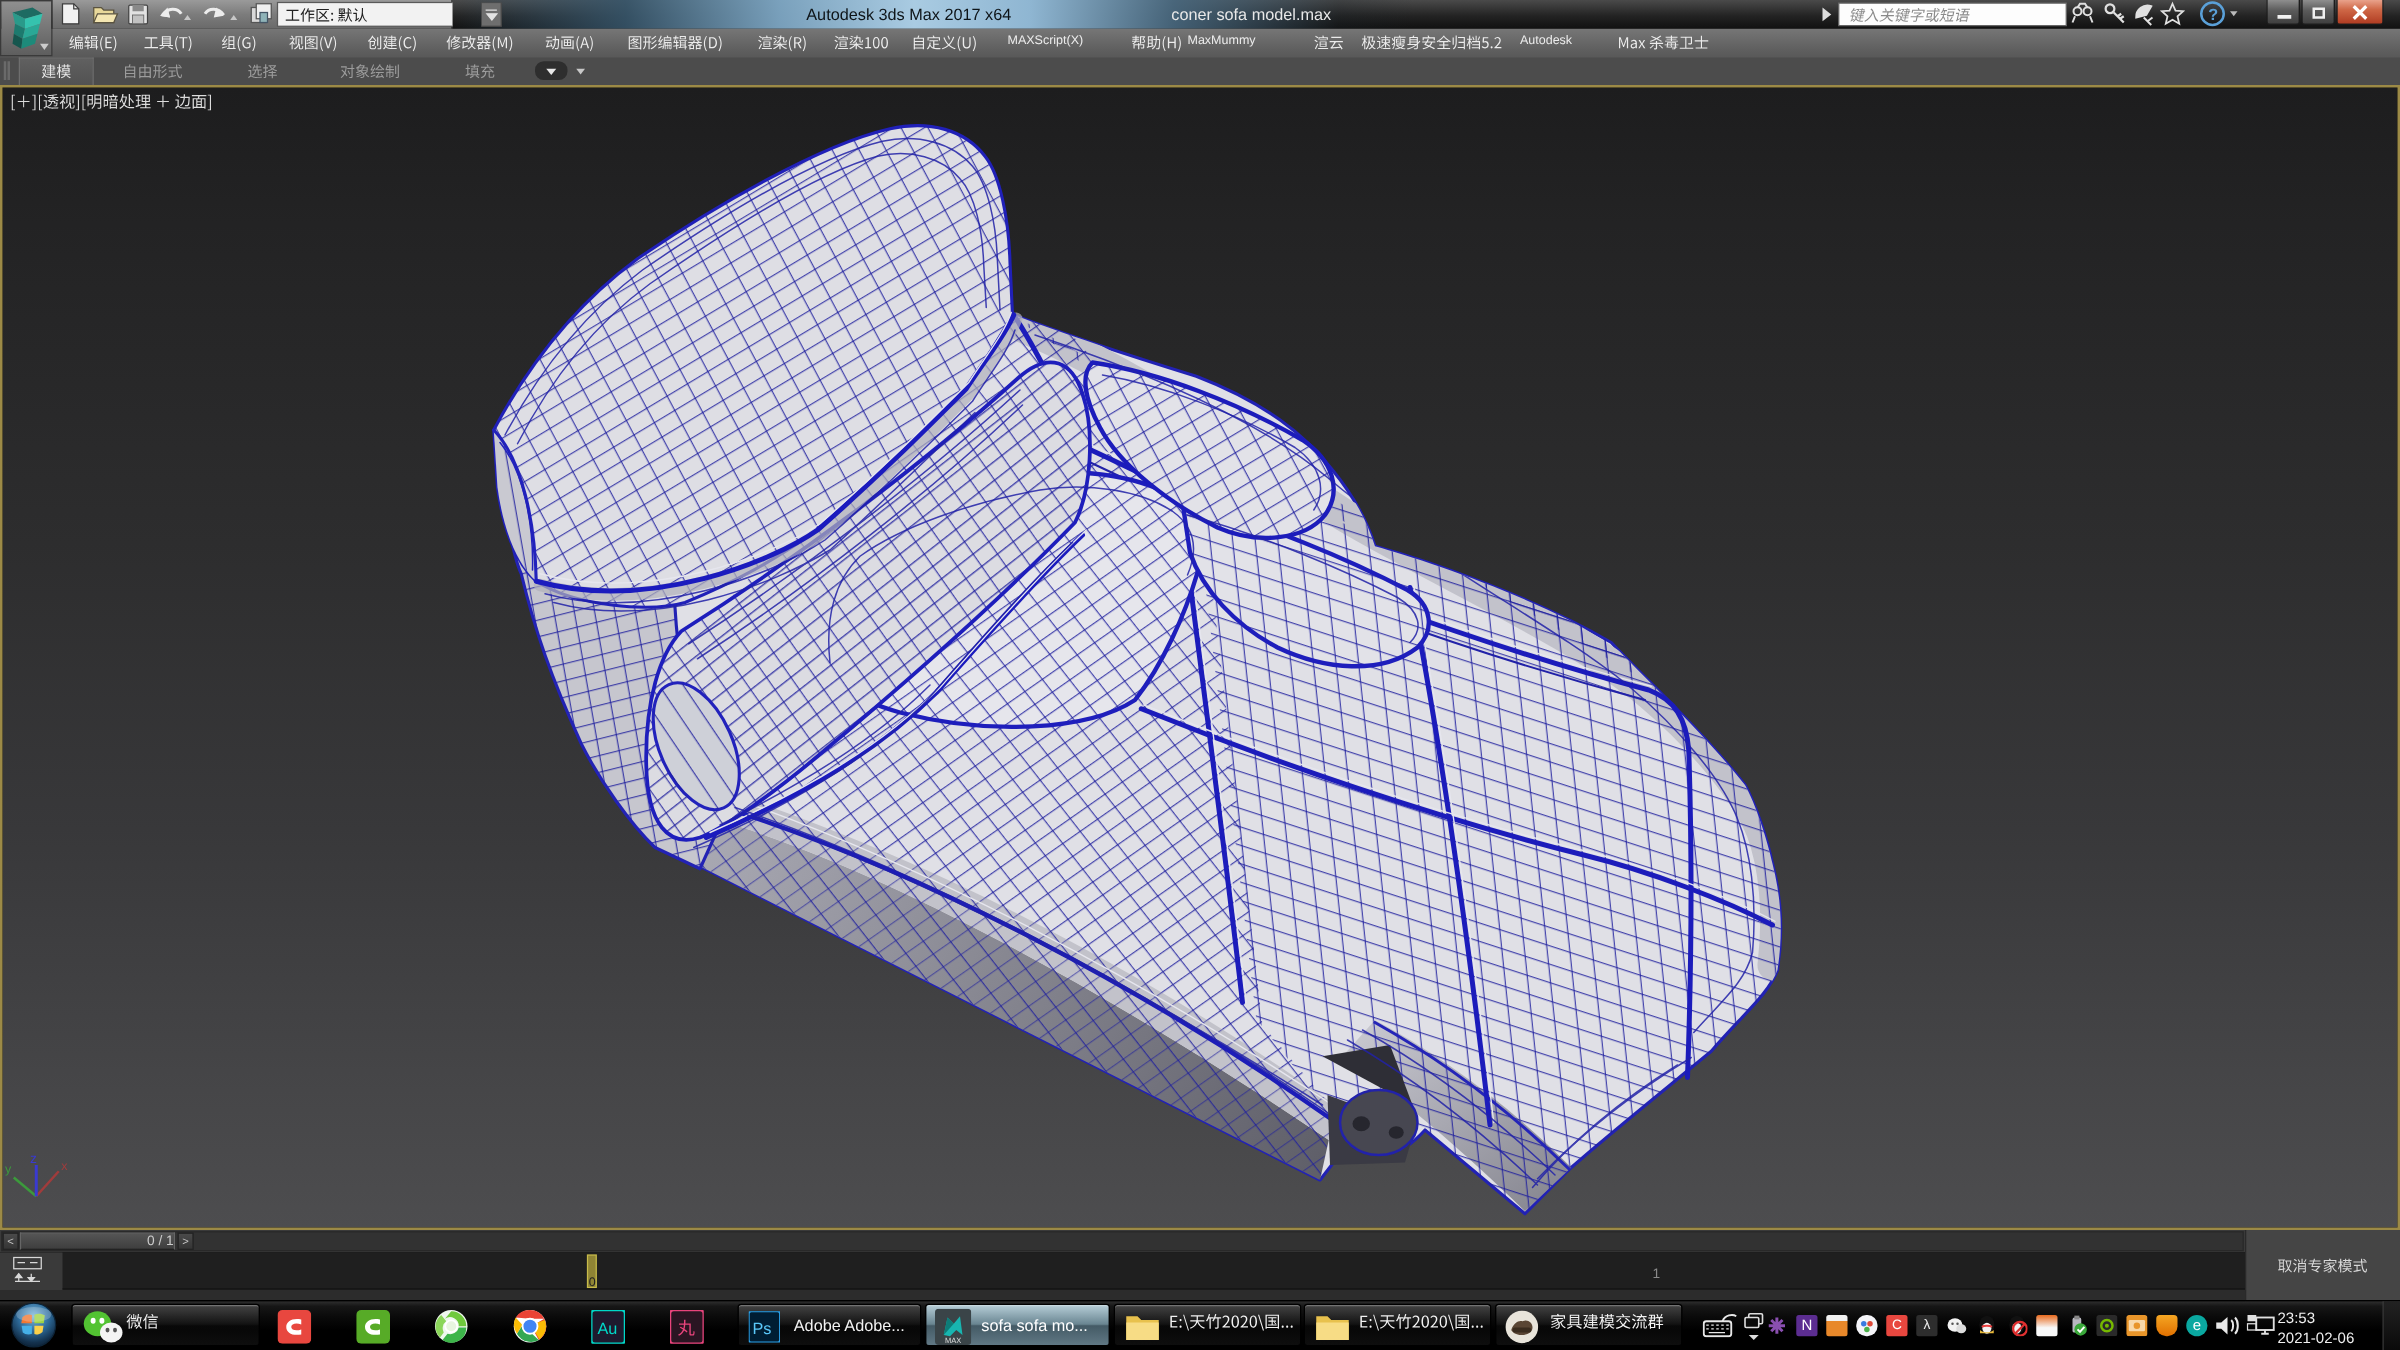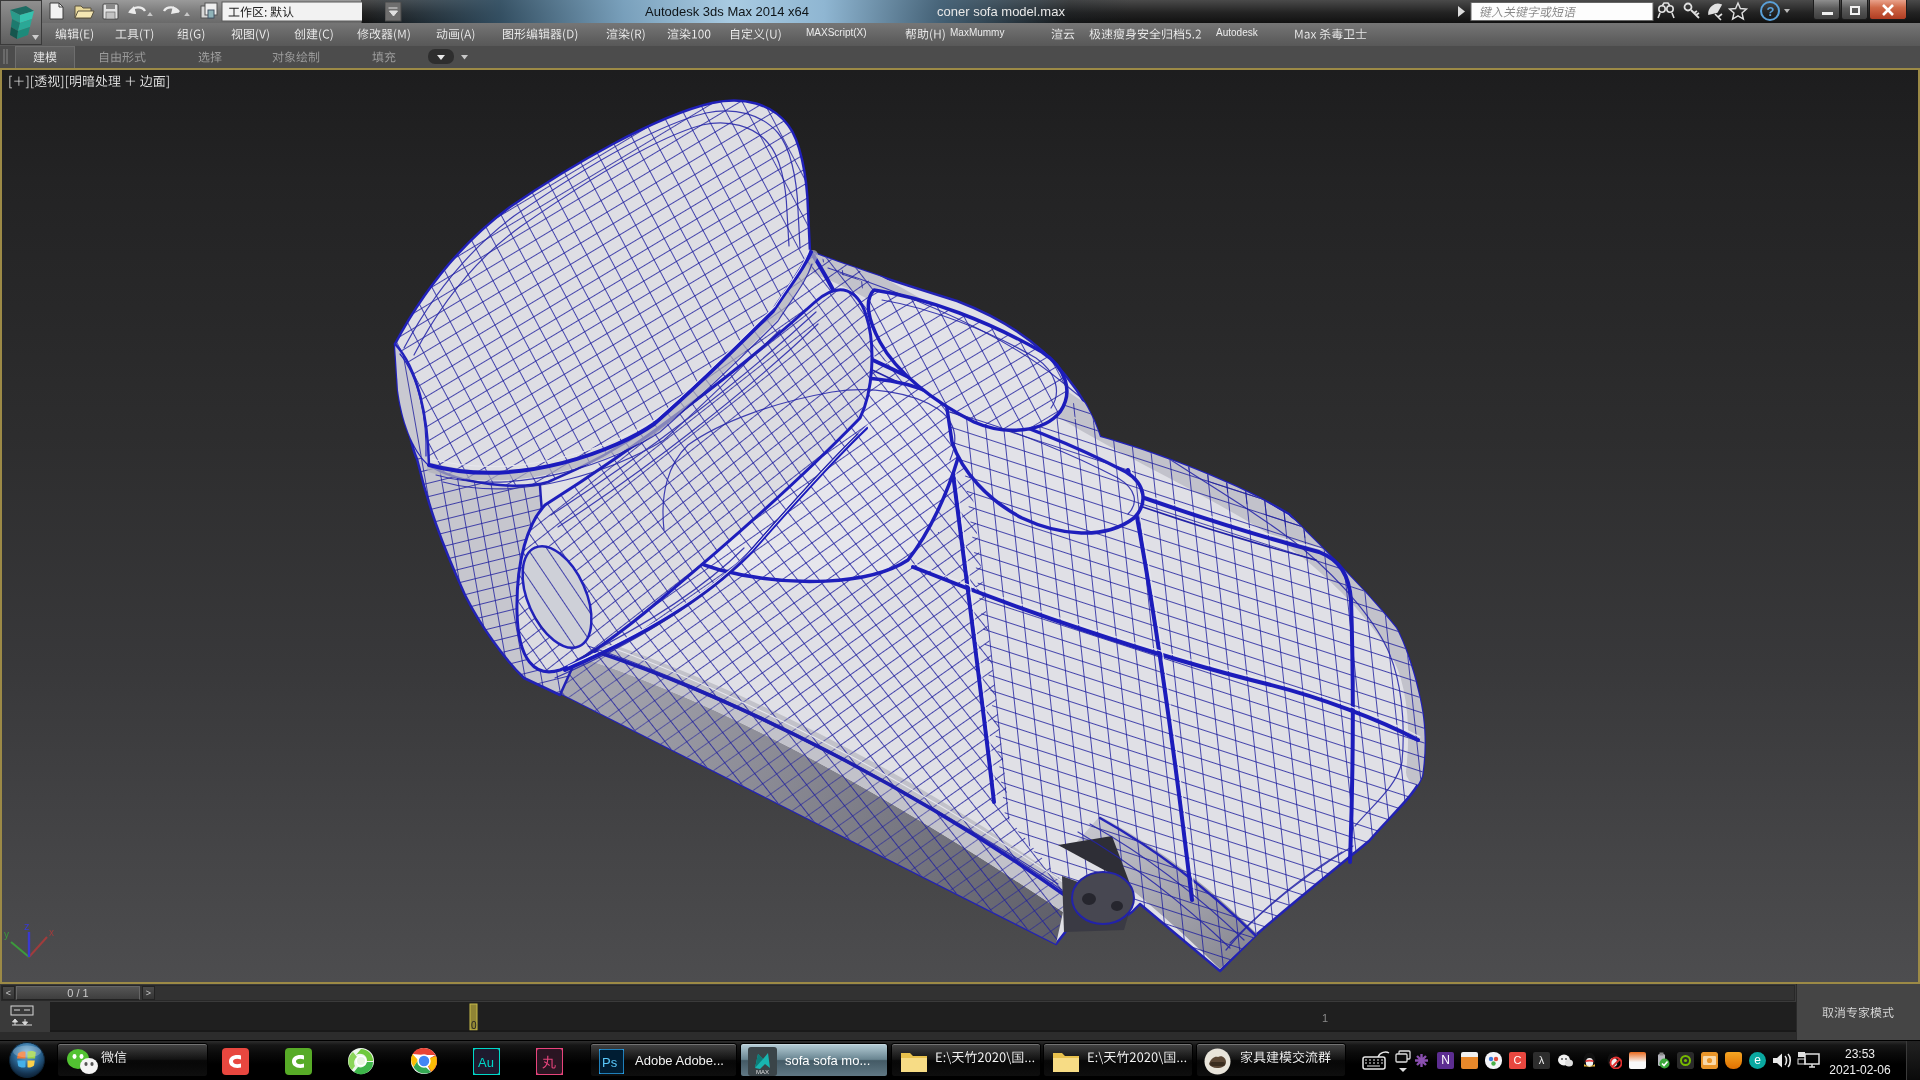--- a/index.html
+++ b/index.html
@@ -22,40 +22,40 @@
 #ribbon{left:0;top:46px;width:1920px;height:22px;background:#4c4c4c;color:#9c9c9c;font-size:12px}
 #ribbon span{position:absolute;top:3px;white-space:nowrap}
 #tab-active{left:15px;top:0;width:60px;height:22px;background:linear-gradient(180deg,#606060,#525252);border:1px solid #6e6e6e;border-bottom:none;color:#e6e6e6;text-align:center;line-height:21px;font-size:12px}
 #grip{left:3px;top:3px;width:5px;height:15px;border-left:2px solid #6a6a6a;border-right:2px solid #6a6a6a}
 
 #vp{left:0;top:68px;width:1920px;height:916px;border:2px solid #9c8a46;background:linear-gradient(180deg,#1d1d1e 0%,#232324 12%,#2d2d2e 40%,#38383a 65%,#464648 88%,#4d4d4f 100%)}
 
 #timeslider{left:0;top:984px;width:1920px;height:18px;background:#3a3a3a}
 #ts-track{left:1px;top:1px;width:1794px;height:16px;background:#323232;border:1px solid #282828}
 .tsbtn{top:2px;width:13px;height:14px;background:linear-gradient(180deg,#4a4a4a,#353535);border:1px solid #232323;color:#c8c8c8;font-size:9px;text-align:center;line-height:13px}
-#ts-grip{left:16px;top:2px;width:124px;height:14px;background:linear-gradient(180deg,#555,#3e3e3e);border:1px solid #666;border-bottom-color:#222;color:#ccc;font-size:11px;text-align:center;line-height:13px}
+#ts-grip{left:16px;top:2px;width:124px;height:14px;background:linear-gradient(180deg,#555,#3e3e3e);border:1px solid #666;border-bottom-color:#222;color:#ccc;font-size:11px;text-align:right;line-height:13px}
 
 #trackbar{left:0;top:1002px;width:1796px;height:30px;background:#1f1f1f}
 #tb-left{left:0;top:0;width:50px;height:30px;background:#3a3a3a}
 #expertbtn{left:1796px;top:984px;width:124px;height:57px;background:#454545;border-left:1px solid #2a2a2a;color:#d8d8d8;font-size:12px;text-align:center;line-height:57px}
 #understrip{left:0;top:1032px;width:1796px;height:9px;background:#2c2c2c}
 
 #taskbar{left:0;top:1040px;width:1920px;height:24px;background:linear-gradient(180deg,#2e2e2e 0%,#161616 18%,#0a0a0a 55%,#000 100%);border-top:1px solid #000}
 .tkbtn{top:2px;height:34px;border-radius:3px;border:1px solid #000;background:linear-gradient(180deg,rgba(120,120,120,.45),rgba(60,60,60,.25) 48%,rgba(20,20,20,.3) 52%,rgba(40,40,40,.35));box-shadow:inset 0 1px 0 rgba(255,255,255,.25);color:#f2f2f2;font-size:13px}
 .tkbtn .lbl{position:absolute;left:44px;top:9px;white-space:nowrap}
 .tkactive{background:linear-gradient(180deg,rgba(190,215,225,.95),rgba(130,165,180,.8) 48%,rgba(90,120,135,.75) 52%,rgba(120,150,165,.8));color:#fff}
 .trayico{top:11px;width:17px;height:17px;border-radius:2px}
-#clock{left:1822px;top:5px;width:76px;color:#f0f0f0;font-size:12px;text-align:center;line-height:16px;white-space:nowrap}
+#clock{left:1822px;top:5px;width:76px;color:#f0f0f0;font-size:12px;text-align:left;line-height:16px;white-space:nowrap}
 </style></head>
 <body>
 <div id="stage">
 
   <div class="abs" id="titlebar"></div>
   <div class="abs" id="tb-blue"></div>
-  <div class="abs ttext" style="left:645px">Autodesk 3ds Max  2014 x64</div>
+  <div class="abs ttext" style="left:645px">Autodesk 3ds Max  2017 x64</div>
   <div class="abs ttext" id="fname" style="left:937px">coner sofa model.max</div>
   <div class="abs" id="qat"></div>
   <svg class="abs" style="left:42px;top:0" width="320" height="23" viewBox="0 0 320 23">
     <g stroke="#3d3d3d" fill="#f2f2f2" stroke-width="1">
       <path d="M8 3 L17 3 L21 7 L21 19 L8 19 Z"></path>
       <path d="M17 3 L17 7 L21 7" fill="none"></path>
     </g>
     <g transform="translate(30,0)">
       <path d="M3 18 L3 6 L9 6 L11 8 L19 8 L19 18 Z" fill="#e8d89a" stroke="#5a5340" stroke-width="1"></path>
       <path d="M3 18 L6 11 L22 11 L19 18 Z" fill="#f4e6b2" stroke="#5a5340" stroke-width="1"></path>

